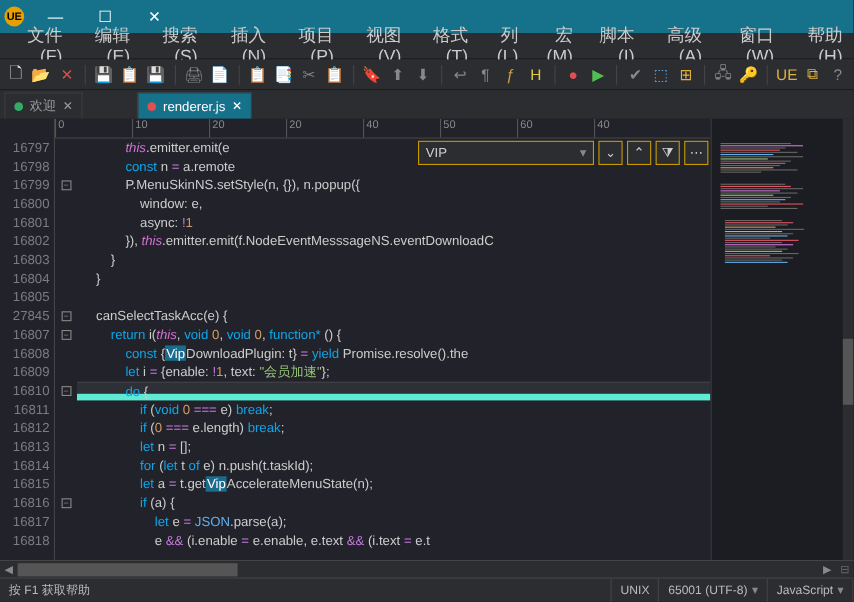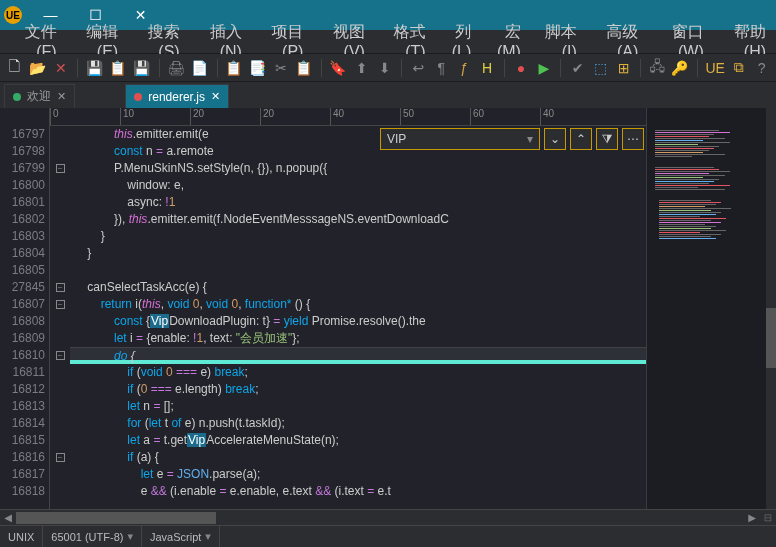--- a/index.html
+++ b/index.html
@@ -32,21 +32,21 @@
 
 .gutter { width: 50px; background: #22232a; border-right: 1px solid #444; padding-top: 18px; text-align: right; color: #7a7c82; font-family: Consolas, monospace; font-size: 12px; }
 .gutter .ln { padding: 0 4px; height: 17px; line-height: 17px; }
 
 .fold-col { width: 20px; background: #22232a; padding-top: 18px; }
 .fold { height: 17px; display: flex; align-items: center; justify-content: center; color: #888; font-size: 10px; cursor: pointer; }
 .fold .box { width: 9px; height: 9px; border: 1px solid #888; display: flex; align-items: center; justify-content: center; font-size: 8px; line-height: 1; }
 
 .code { flex: 1; padding-top: 18px; font-family: Consolas, monospace; font-size: 12px; line-height: 17px; white-space: pre; color: #ccc; overflow: hidden; }
 .code .line { height: 17px; padding-left: 4px; }
-.code .cursor-line { background: #2e3038; border-top: 1px solid #404248; border-bottom: 4px solid #5eead4; font-style: italic; }
+.code .cursor-line { background: #2e3038; border-top: 1px solid #404248; border-bottom: 6px solid #5eead4; }
 .kw-this { color: #d670d6; font-style: italic; }
 .kw-red { color: #0ea5e9; }
 .kw-blue { color: #c678dd; }
 .str { color: #98c379; }
 .num { color: #d19a66; }
 .fn { color: #61afef; }
 .var { color: #ccc; }
 .hl { background: #1a6b8c; color: #fff; padding: 0 1px; }
 
 .minimap { width: 120px; background: #1c1d22; border-left: 1px solid #3a3c40; position: relative; padding: 20px 4px; }
@@ -297,20 +297,21 @@
 <div class="hscroll-area">
   <div class="hscroll-btn">◀</div>
   <div class="hscroll-track">
       <div class="hscroll-thumb"></div>
     </div>
   <div class="hscroll-btn">▶</div>
   <div class="hscroll-btn" style="color:#666">⊟</div>
 </div>
 
 <div class="statusbar">
+  <div class="status-item flex">按 F1 获取帮助</div>
   <div class="status-item">
       <span>UNIX</span>
     </div>
   <div class="status-item">
       <span>65001 (UTF-8)</span>
       <span class="status-drop"> ▾</span>
     </div>
   <div class="status-item">
       <span>JavaScript</span>
       <span class="status-drop"> ▾</span>

